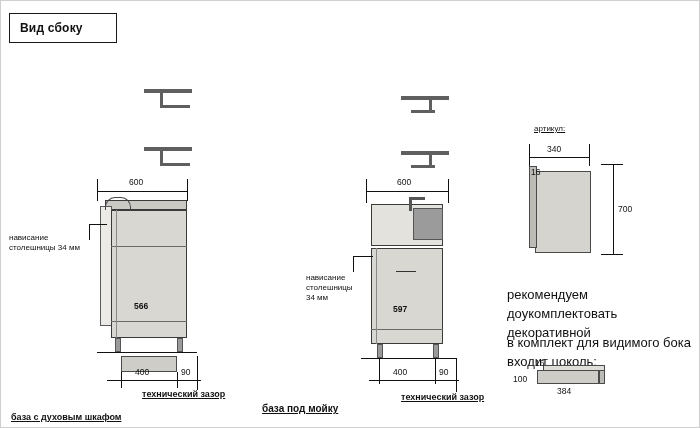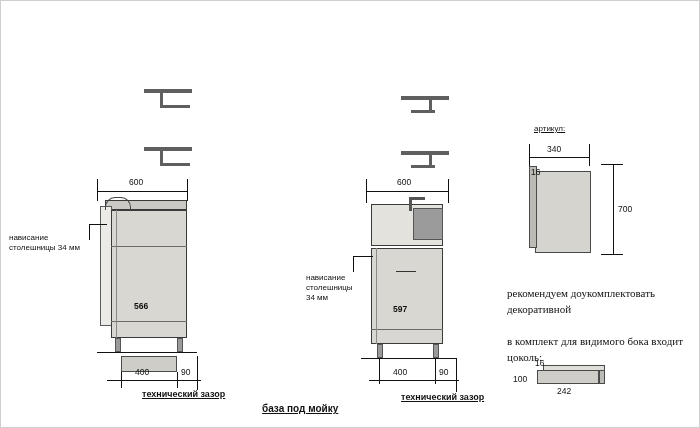--- a/index.html
+++ b/index.html
@@ -99,32 +99,32 @@
   }
   .plinth {
     position: absolute;
     background: #cfcdc8;
     border: 1px solid #4a4a4a;
     box-sizing: border-box;
   }
   .warn { color: #c0392b; }
   .note {
     position: absolute;
-    font-size: 11px;
+    font-size: 13px;
     color: #111;
     line-height: 1.45;
     width: 190px;
-    font-family: Liberation Serif, serif;
   }
 </style>
 </head>
 <body>
 
 <div id="canvas">
 
+  <div class="title-box">Вид сбоку</div>
 
   <div class="strip-h" style="left:143px; top:88px; width:48px; height:4px;"></div>
   <div class="strip-v" style="left:159px; top:92px; width:3px; height:14px;"></div>
   <div class="strip-h" style="left:159px; top:104px; width:30px; height:3px;"></div>
 
   <div class="strip-h" style="left:143px; top:146px; width:48px; height:4px;"></div>
   <div class="strip-v" style="left:159px; top:150px; width:3px; height:14px;"></div>
   <div class="strip-h" style="left:159px; top:162px; width:30px; height:3px;"></div>
 
   <div class="vline" style="left:96px; top:178px; height:22px;"></div>
@@ -158,20 +158,21 @@
   <div class="vline" style="left:176px; top:371px; height:16px;"></div>
   <div class="vline" style="left:196px; top:355px; height:32px;"></div>
   <div class="hline" style="left:106px; top:379px; width:70px;"></div>
   <div class="hline" style="left:176px; top:379px; width:24px;"></div>
   <div class="dim" style="left:134px; top:366px;">400</div>
   <div class="dim" style="left:180px; top:366px;">90</div>
 
   <div class="lbl bold" style="left:141px; top:388px;">технический зазор</div>
   <div class="vline" style="left:196px; top:379px; height:10px;"></div>
 
+  <div class="lbl bold" style="left:10px; top:411px;">база с духовым шкафом</div>
 
   <div class="strip-h" style="left:400px; top:95px; width:48px; height:4px;"></div>
   <div class="strip-v" style="left:428px; top:99px; width:3px; height:12px;"></div>
   <div class="strip-h" style="left:410px; top:109px; width:24px; height:3px;"></div>
 
   <div class="strip-h" style="left:400px; top:150px; width:48px; height:4px;"></div>
   <div class="strip-v" style="left:428px; top:154px; width:3px; height:12px;"></div>
   <div class="strip-h" style="left:410px; top:164px; width:24px; height:3px;"></div>
 
   <div class="vline" style="left:365px; top:178px; height:24px;"></div>
@@ -230,15 +231,15 @@
 
   <div class="note" style="left:506px; top:285px;">рекомендуем доукомплектовать декоративной</div>
   <div class="note" style="left:506px; top:333px;">в комплект для видимого бока входит цоколь:</div>
 
   <div style="position:absolute; left:536px; top:369px; width:62px; height:14px; background:#cfcdc8; border:1px solid #4a4a4a; box-sizing:border-box;"></div>
   <div style="position:absolute; left:542px; top:364px; width:62px; height:6px; background:#e0ded9; border:1px solid #4a4a4a; box-sizing:border-box;"></div>
   <div style="position:absolute; left:598px; top:369px; width:6px; height:14px; background:#bdbbb6; border:1px solid #4a4a4a; box-sizing:border-box;"></div>
 
   <div class="dim" style="left:534px; top:357px;">16</div>
   <div class="dim" style="left:512px; top:373px;">100</div>
-  <div class="dim" style="left:556px; top:385px;">242</div>
+  <div class="dim" style="left:556px; top:385px;">384</div>
 
 </div>
 
 </body></html>

